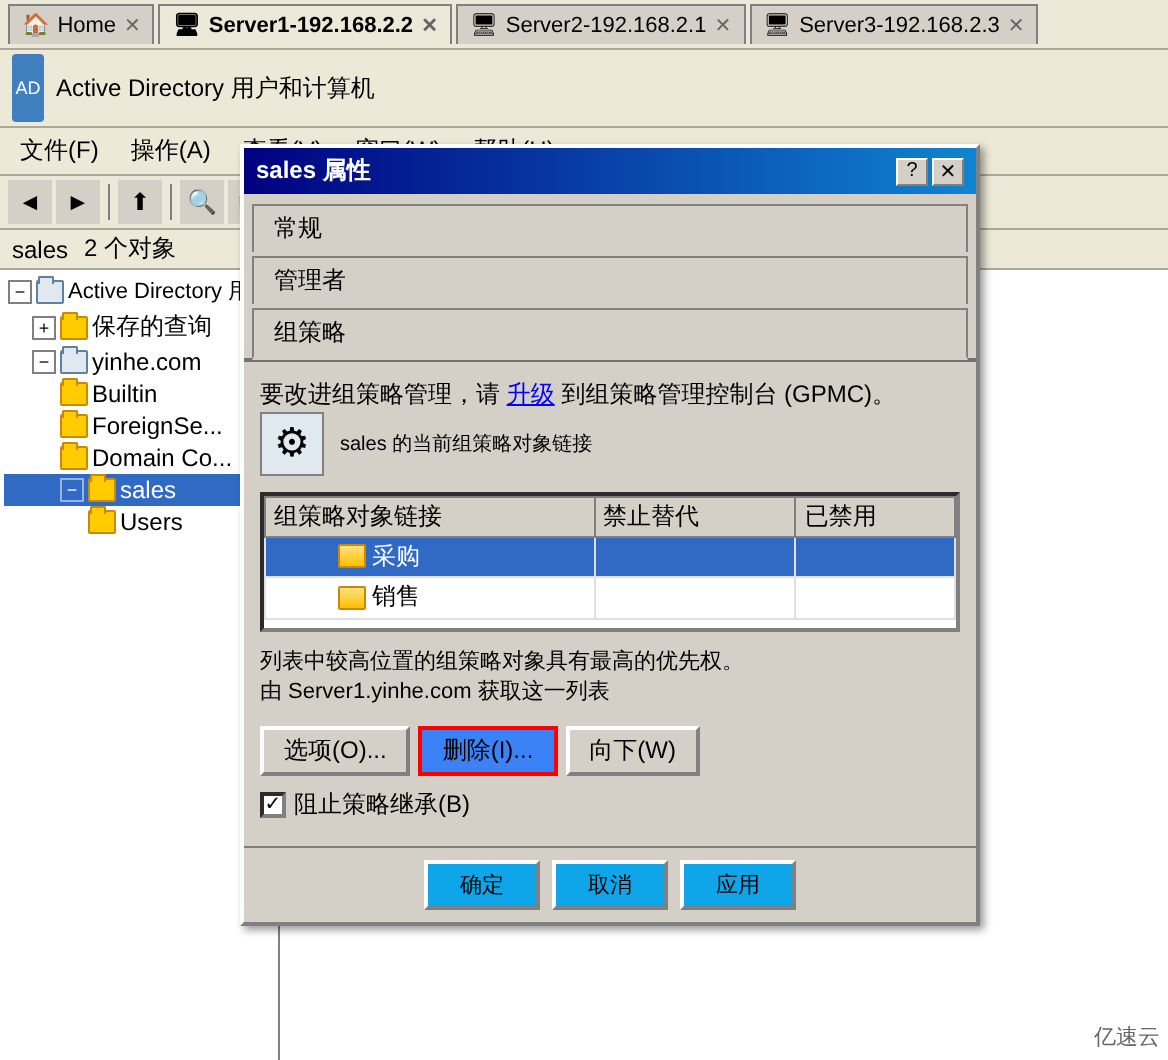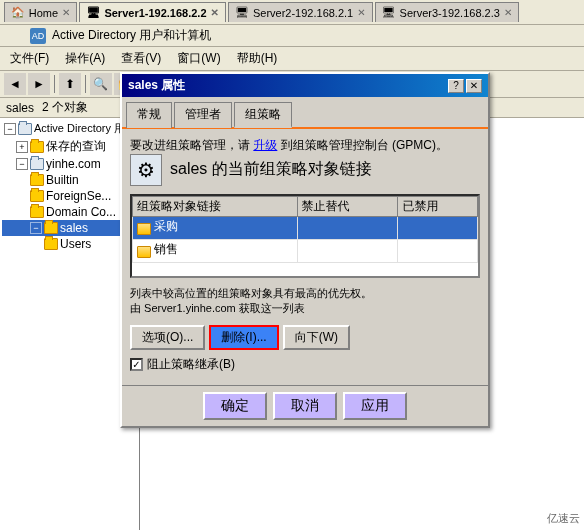--- a/index.html
+++ b/index.html
@@ -97,29 +97,28 @@
       background: #ece9d8;
       border-bottom: 1px solid #aca899;
       padding: 2px 6px;
       font-size: 12px;
       display: flex;
       align-items: center;
       gap: 6px;
     }
     .app-icon {
       width: 16px;
-      height: 16px;
+      height: 34px;
       background: #4080c0;
       border-radius: 2px;
       display: inline-flex;
       align-items: center;
       justify-content: center;
       color: white;
       font-size: 9px;
-      margin-left: 24px;
     }
 
     
     .status-bar {
       background: #ece9d8;
       border-bottom: 1px solid #aca899;
       padding: 1px 6px;
       font-size: 12px;
       display: flex;
       align-items: center;
@@ -227,23 +226,24 @@
       justify-content: center;
       font-size: 10px;
       cursor: pointer;
       color: black;
     }
 
     
     .dialog-tabs {
       display: flex;
       background: #d4d0c8;
-      border-bottom: 2px solid #f97316;
+      border-bottom: 2px solid #737373;
       padding: 4px 4px 0;
       gap: 2px;
+      flex-direction: column;
     }
     .dialog-tab {
       padding: 3px 10px;
       background: #d4d0c8;
       border: 1px solid #808080;
       border-bottom: none;
       cursor: pointer;
       font-size: 12px;
       position: relative;
       top: 1px;
@@ -276,28 +276,28 @@
     .info-icon {
       width: 32px;
       height: 32px;
       background: #e0e8f0;
       border: 1px solid #808080;
       display: flex;
       align-items: center;
       justify-content: center;
       font-size: 20px;
     }
-    .info-text { font-size: 16px; }
+    .info-text { font-size: 10px; }
 
     
     .gpo-table-wrapper {
       border: 2px inset #808080;
       background: white;
       margin-bottom: 8px;
-      height: 84px;
+      height: 70px;
       overflow-y: auto;
     }
     .gpo-table {
       width: 100%;
       border-collapse: collapse;
       font-size: 12px;
     }
     .gpo-table th {
       background: #d4d0c8;
       border: 1px solid #808080;
@@ -306,22 +306,23 @@
       font-weight: normal;
     }
     .gpo-table td {
       border: 1px solid #e0e0e0;
       padding: 1px 4px;
     }
     .gpo-table tr.selected td { background: #316ac5; color: white; }
 
     .gpo-icon {
       display: inline-flex;
-      align-items: flex-end;
+      align-items: center;
       gap: 3px;
+      margin-left: 32px;
     }
     .gpo-folder-icon {
       width: 14px;
       height: 12px;
       background: linear-gradient(to bottom, #ffe080, #ffc000);
       border: 1px solid #cc8800;
       border-radius: 1px;
       display: inline-block;
     }
 
@@ -369,24 +370,24 @@
     
     .dialog-footer {
       display: flex;
       justify-content: center;
       gap: 6px;
       padding: 6px 8px;
       border-top: 1px solid #808080;
     }
     .footer-btn {
       padding: 3px 16px;
-      background: #c4b5fd;
+      background: #0ea5e9;
       border: 2px solid;
       border-color: #ffffff #808080 #808080 #ffffff;
-      font-size: 14px;
+      font-size: 11px;
       cursor: pointer;
       min-width: 56px;
     }
 
     
     .watermark {
       position: absolute;
       bottom: 4px;
       right: 4px;
       color: #666;

